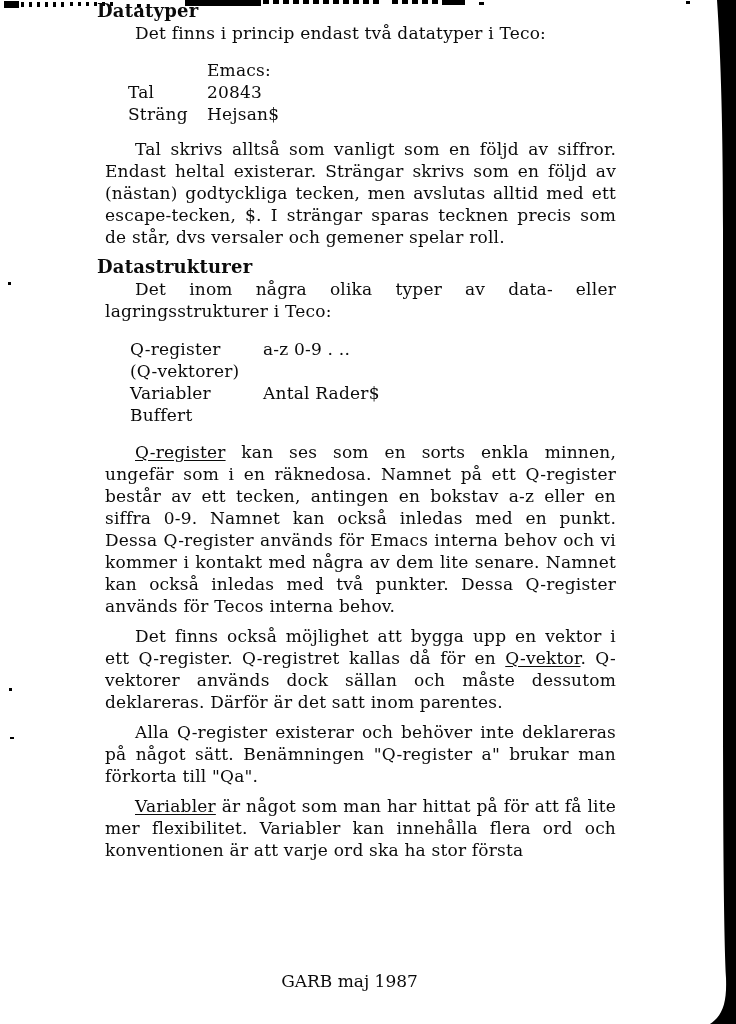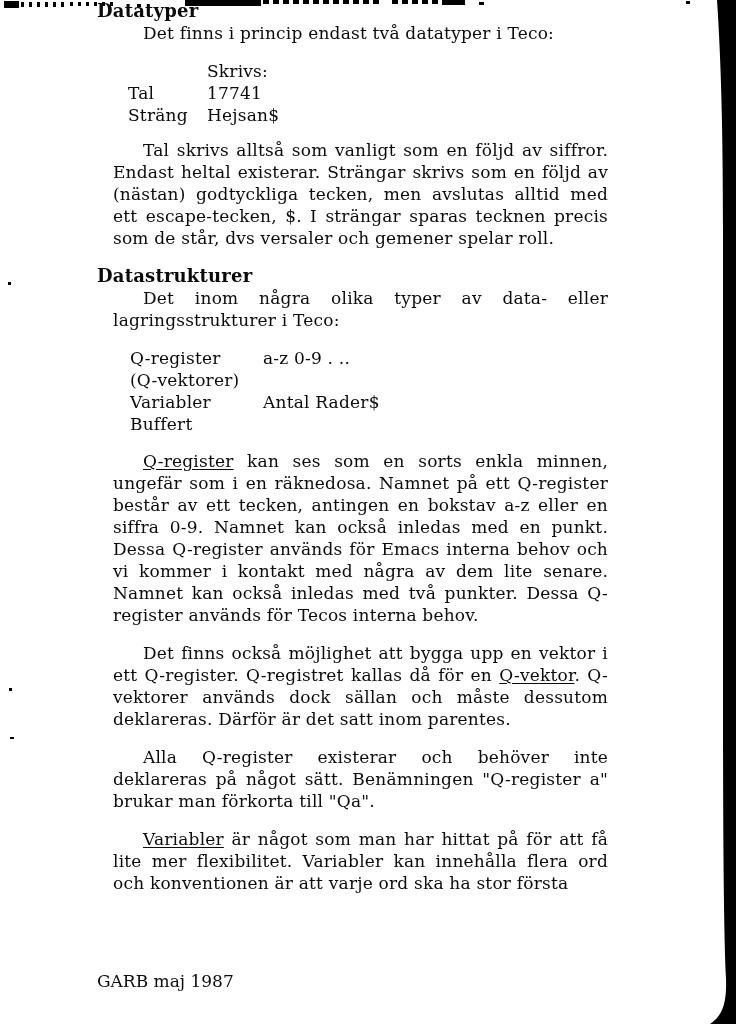--- a/index.html
+++ b/index.html
@@ -40,37 +40,37 @@
   }
   h2.sec-heading {
     font-size: 18px;
     font-weight: bold;
     margin: 0;
     line-height: 22px;
   }
   .h1-top { margin-top: 31px; }
   .h2-top { margin-top: 25px; }
   p {
-    margin: 16px;
+    margin: 8px;
     text-align: justify;
     text-indent: 30px;
   }
   .gap-0  { margin-top: 0; }
   .tbl { margin-top: 15px; margin-left: 31px; }
   .tbl2 { margin-top: 16px; margin-left: 33px; margin-bottom: 15px; }
   .trow { white-space: nowrap; }
   .tname { display: inline-block; width: 79px; }
   .tbl2 .tname { width: 133px; }
   .para2-top { margin-top: 13px; }
   .u { text-decoration: underline; text-underline-offset: 2px; }
   .footer {
     position: absolute;
-    left: 97px; width: 527px;
+    left: 86px; width: 527px;
     top: 971px;
-    text-align: left;
+    text-align: center;
     font-size: 17px;
   }
 </style>
 </head>
 <body>
 
 <div class="page">
 
   <div>
     <div class="art" style="left:4px;   top:1px; width:15px;  height:7px;"></div>
@@ -95,24 +95,24 @@
 
   <div class="content">
 
 
     <h2 class="sec-heading h1-top">Datatyper</h2>
 
     <p class="gap-0">Det finns i princip endast två datatyper i Teco:</p>
 
     <div class="tbl">
       <div class="trow">
-        <span class="tname"></span><span class="tval">Skrivs:</span>
+        <span class="tname"></span><span class="tval">Emacs:</span>
       </div>
       <div class="trow">
-        <span class="tname">Tal</span><span class="tval">17741</span>
+        <span class="tname">Tal</span><span class="tval">20843</span>
       </div>
       <div class="trow">
         <span class="tname">Sträng</span><span class="tval">Hejsan$</span>
       </div>
     </div>
 
     <p class="para2-top">Tal skrivs alltså som vanligt som en följd av siffror. Endast heltal existerar. Strängar skrivs som en följd av (nästan) godtyckliga tecken, men avslutas alltid med ett escape-tecken, $. I strängar sparas tecknen precis som de står, dvs versaler och gemener spelar roll.</p>
 
     <h2 class="sec-heading h2-top">Datastrukturer</h2>
 

